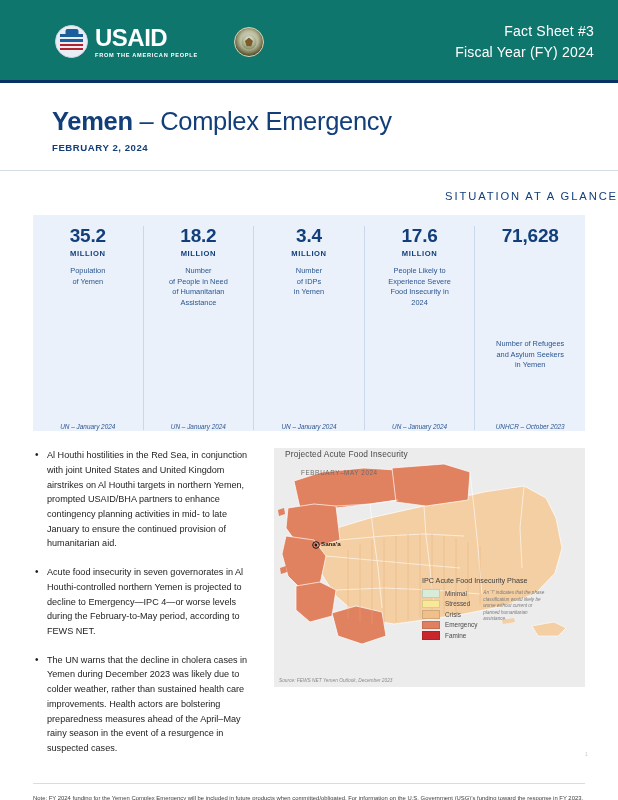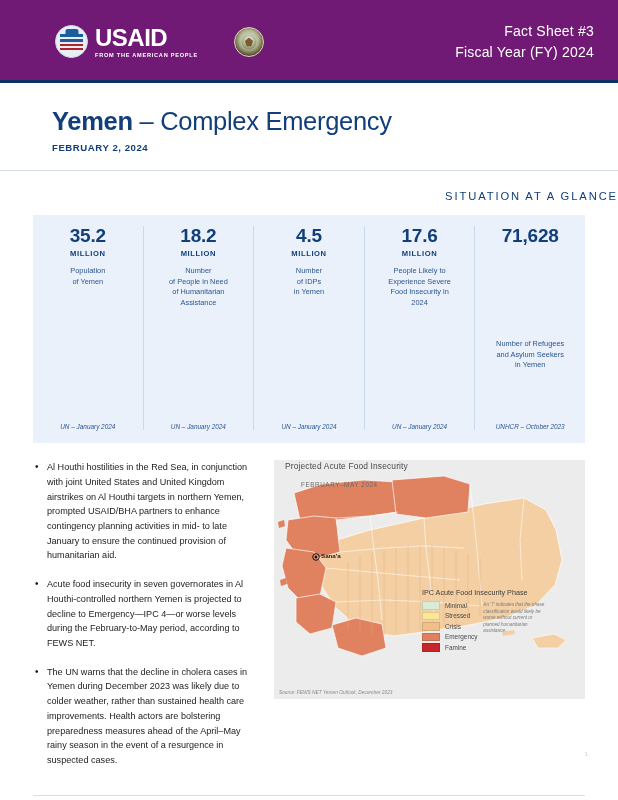--- a/index.html
+++ b/index.html
@@ -11,21 +11,21 @@
     font-family: "Liberation Sans", sans-serif;
     overflow: hidden;
     position: relative;
   }
 
   
   .header-bar {
     position: relative;
     width: 618px;
     height: 83px;
-    background: #701a75;
+    background: #0f766e;
     display: flex;
     align-items: center;
     padding: 0 24px 0 55px;
   }
   .header-bar::after {
     content: "";
     position: absolute;
     left: 0; right: 0; bottom: 0;
     height: 3px;
     background: #0b3063;
@@ -128,21 +128,21 @@
     font-weight: normal;
     color: #123e7a;
     letter-spacing: 1.9px;
     margin-left: 12px;
   }
 
   .stats-band {
     margin: 13px 33px 0 33px;
     background: #eaf1fa;
     display: flex;
-    padding: 11px 0 13px 0;
+    padding: 11px 0 1px 0;
   }
   .stat-cell {
     flex: 1;
     text-align: center;
     padding: 0 6px;
     border-right: 1px solid #c9d8ea;
     display: flex;
     flex-direction: column;
   }
   .stat-cell:last-child { border-right: none; gap: 41px; }
@@ -337,21 +337,21 @@
   <div class="stat-cell">
     <div class="stat-value">18.2</div>
     <div class="stat-unit">MILLION</div>
     <div class="stat-desc">Number
 of People in Need
 of Humanitarian
 Assistance</div>
     <div class="stat-source">UN – January 2024</div>
   </div>
   <div class="stat-cell">
-    <div class="stat-value">4.5</div>
+    <div class="stat-value">3.4</div>
     <div class="stat-unit">MILLION</div>
     <div class="stat-desc">Number
 of IDPs
 in Yemen</div>
     <div class="stat-source">UN – January 2024</div>
   </div>
   <div class="stat-cell">
     <div class="stat-value">17.6</div>
     <div class="stat-unit">MILLION</div>
     <div class="stat-desc">People Likely to

